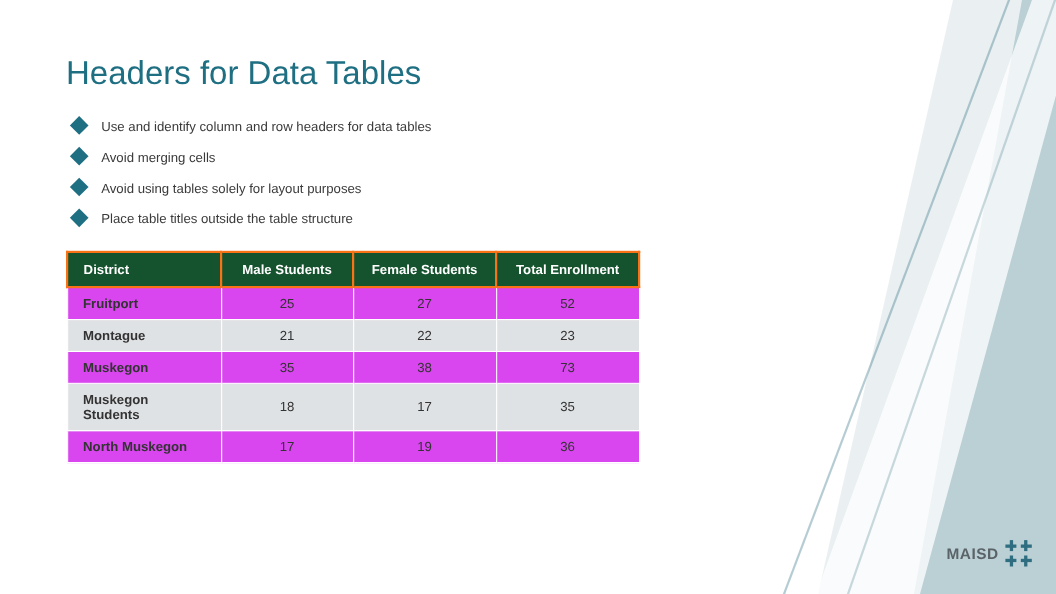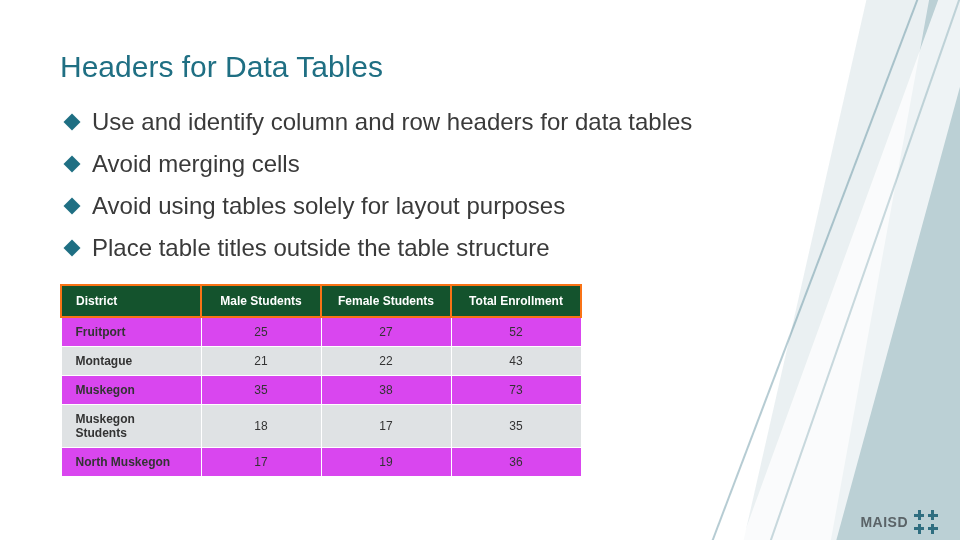--- a/index.html
+++ b/index.html
@@ -19,23 +19,22 @@
   }
   .title {
     font-size: 30px;
     color: #1f6f83;
     font-weight: 400;
     margin-bottom: 24px;
   }
   .bullets { margin-left: 6px; margin-bottom: 22px; }
   .bullet {
     display: flex;
-    align-items: center;
     margin-bottom: 14px;
-    font-size: 24px;
+    font-size: 12px;
     color: #3a3a3a;
   }
   .bullet .diamond-icon {
     width: 12px; height: 12px;
     background: #1f6f83;
     display: inline-block;
     margin-right: 14px;
     transform: rotate(45deg);
     flex-shrink: 0;
   }
@@ -74,21 +73,21 @@
     top: -60px;
     width: 340px;
     height: 660px;
     pointer-events: none;
   }
 
   
   .logo {
     position: absolute;
     right: 22px;
-    bottom: 6px;
+    bottom: 25px;
     display: flex;
     align-items: center;
     gap: 6px;
     margin-top: 44px;
   }
   .logo-text {
     font-size: 14px;
     color: #5a6367;
     font-weight: 600;
     letter-spacing: 0.5px;
@@ -144,21 +143,21 @@
       <tr>
         <td class="district">Fruitport</td>
         <td class="num">25</td>
         <td class="num">27</td>
         <td class="num">52</td>
       </tr>
       <tr>
         <td class="district">Montague</td>
         <td class="num">21</td>
         <td class="num">22</td>
-        <td class="num">43</td>
+        <td class="num">23</td>
       </tr>
       <tr>
         <td class="district">Muskegon</td>
         <td class="num">35</td>
         <td class="num">38</td>
         <td class="num">73</td>
       </tr>
       <tr>
         <td class="district">Muskegon Students</td>
         <td class="num">18</td>

